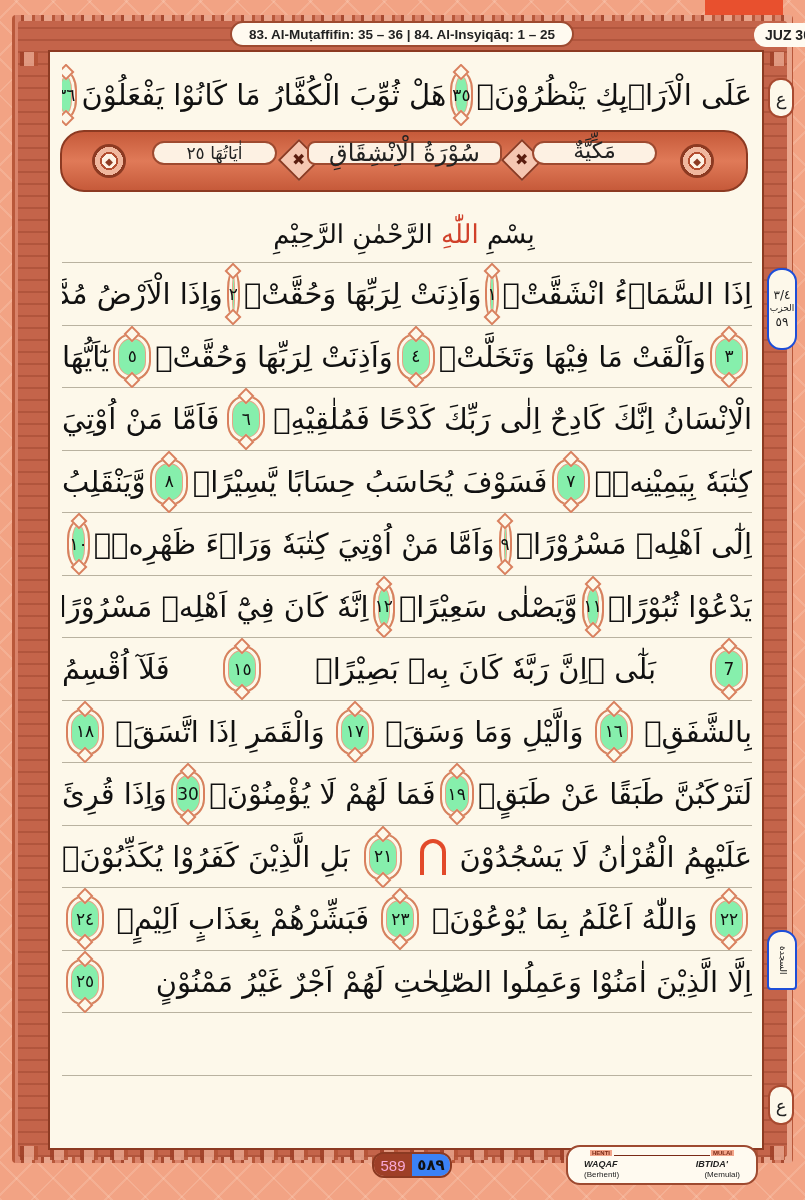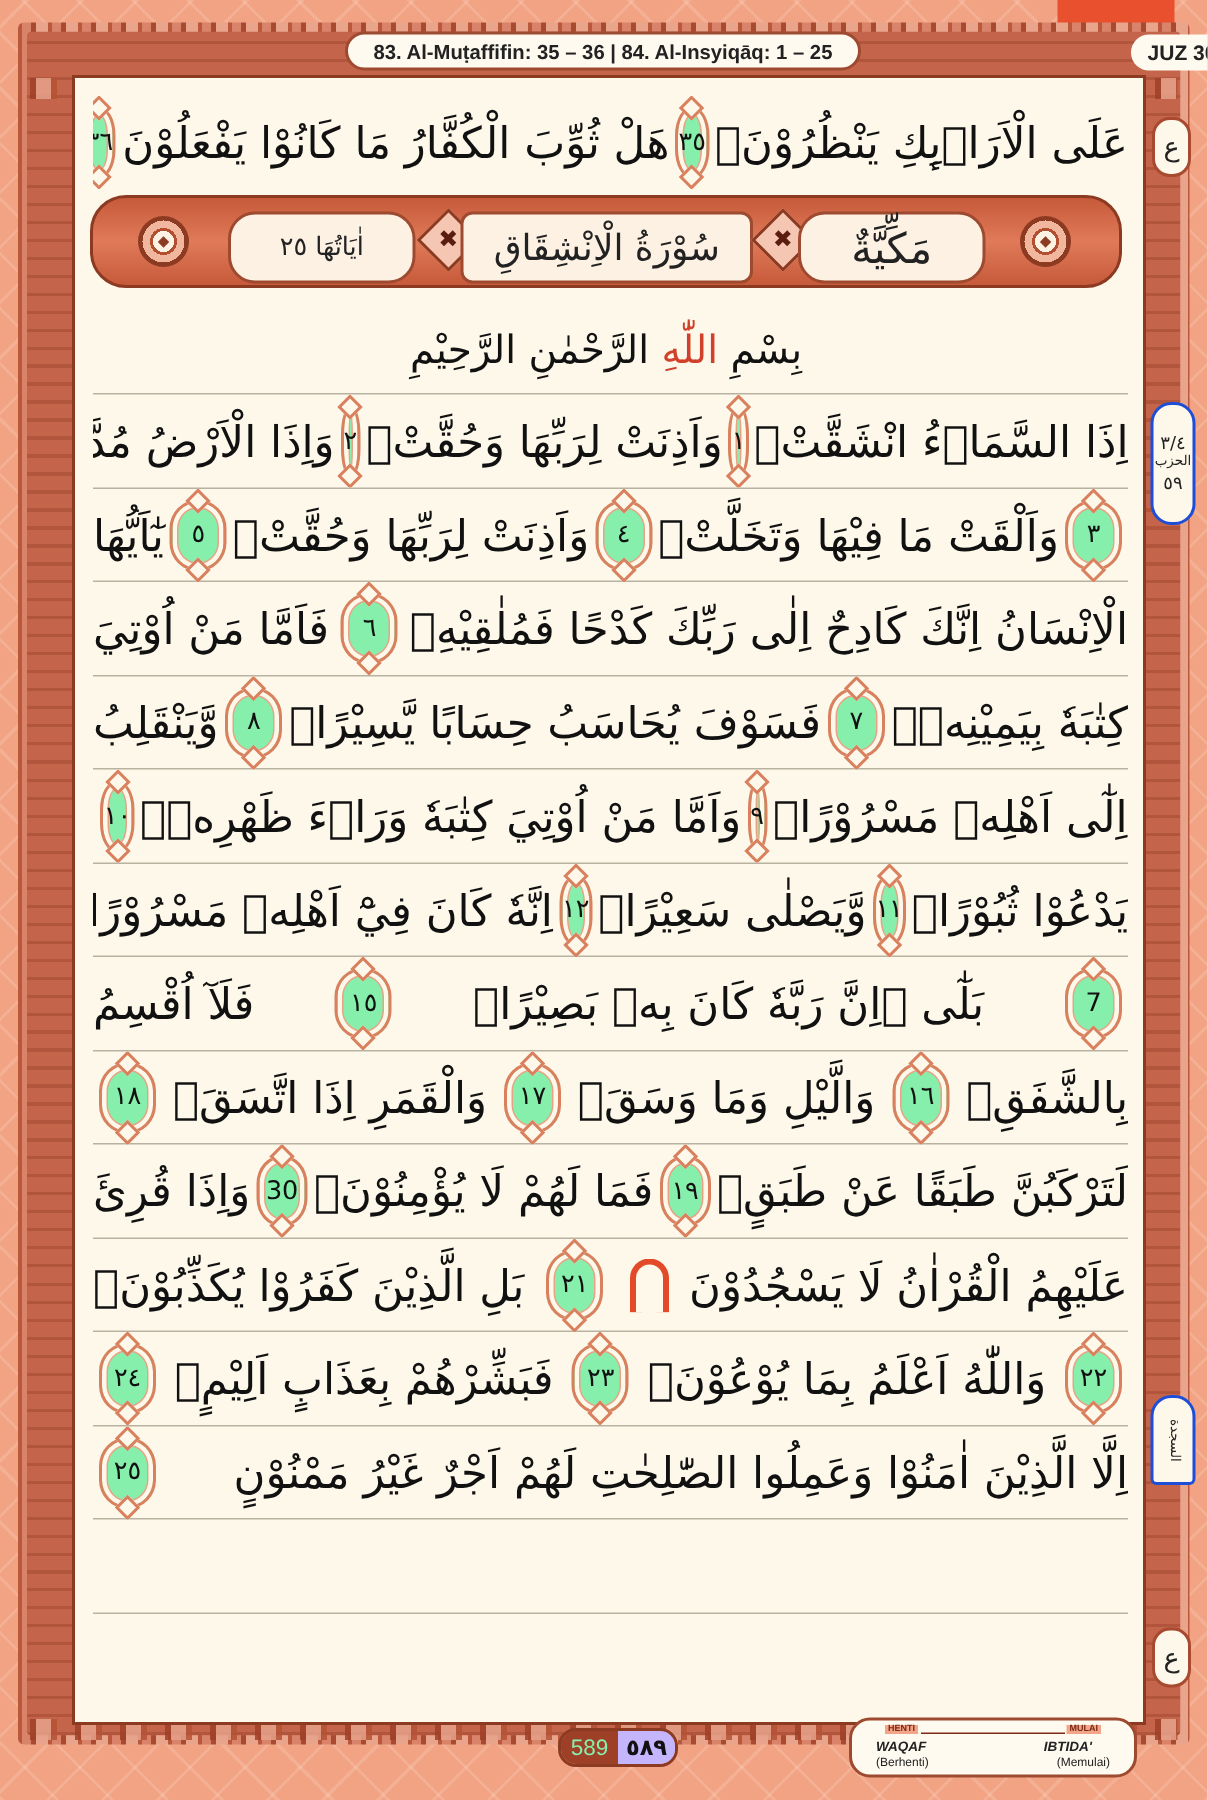--- a/index.html
+++ b/index.html
@@ -54,28 +54,28 @@
     display: flex; align-items: center; justify-content: center;
     font-family: "Liberation Sans", sans-serif; font-weight: bold; font-size: 14px; color: #222; margin-left: 44px;
   }
   .surah-banner {
     position: absolute; left: 60px; top: 130px; width: 688px; height: 62px;
     background: linear-gradient(180deg, #c65a3a, #e07a58 50%, #c65a3a);
     border: 2px solid #8c3a22; border-radius: 24px;
     box-sizing: border-box;
   }
   .banner-cell {
-    position: absolute; top: 9px; height: 48px; background: #fdf1e3;
+    position: absolute; top: 9px; height: 24px; background: #fdf1e3;
     border: 2px solid #9e4a30; box-sizing: border-box;
     display: flex; align-items: center; justify-content: center;
     direction: rtl; color: #222;
   }
   .banner-cell.left { left: 90px; width: 125px; border-radius: 18px; font-size: 17px; }
   .banner-cell.center { left: 245px; width: 195px; border-radius: 8px; font-size: 24px; font-family: "DejaVu Serif", serif; }
-  .banner-cell.right { left: 470px; width: 125px; border-radius: 18px; font-size: 28px; }
+  .banner-cell.right { left: 470px; width: 125px; border-radius: 18px; font-size: 22px; align-items: flex-end; }
   .banner-medallion {
     position: absolute; top: 12px; width: 34px; height: 34px; border-radius: 50%;
     background: radial-gradient(circle, #fdf1e3 0 7px, #b34e30 7px 9px, #f0b79e 9px 14px, #8c3a22 14px 17px);
     display:flex; align-items:center; justify-content:center; font-size:10px; color:#8c3a22;
   }
   .banner-diamond {
     position: absolute; top: 13px; width: 30px; height: 30px; transform: rotate(45deg);
     background: #f5c7b2; border: 2px solid #8c3a22; box-sizing: border-box;
     display:flex; align-items:center; justify-content:center;
   }
@@ -124,25 +124,25 @@
     position: absolute; left: 768px; width: 26px; height: 40px; background: #fdf8ea;
     border: 2px solid #a84a30; border-radius: 12px; box-sizing: border-box;
     display:flex; align-items:center; justify-content:center; font-size: 18px; color:#222;
   }
   .page-number {
     position: absolute; left: 372px; top: 1152px; width: 80px; height: 26px;
     border: 2px solid #8c3a22; border-radius: 12px; overflow: hidden; box-sizing: border-box;
     display: flex;
   }
   .page-number .latin {
-    flex: 1; background: #9e3f27; color: #86efac; display:flex; align-items:center; justify-content:center;
+    flex: 1; background: #9e3f27; color: #f9a8d4; display:flex; align-items:center; justify-content:center;
     font-family: "Liberation Sans", sans-serif; font-size: 15px;
   }
   .page-number .arabic {
-    flex: 1; background: #c4b5fd; color: #111; display:flex; align-items:center; justify-content:center;
+    flex: 1; background: #3b82f6; color: #111; display:flex; align-items:center; justify-content:center;
     font-size: 15px; font-weight: bold;
   }
   .legend {
     position: absolute; left: 566px; top: 1145px; width: 192px; height: 40px;
     background: #fffaf0; border: 2px solid #9e4a30; border-radius: 14px; box-sizing: border-box;
     font-family: "Liberation Sans", sans-serif; color: #222;
   }
   .legend .henti, .legend .mulai {
     position: absolute; top: 3px; font-size: 6px; font-weight: bold; color: #7a2a16;
     background: #f3a58a; padding: 0 2px;

